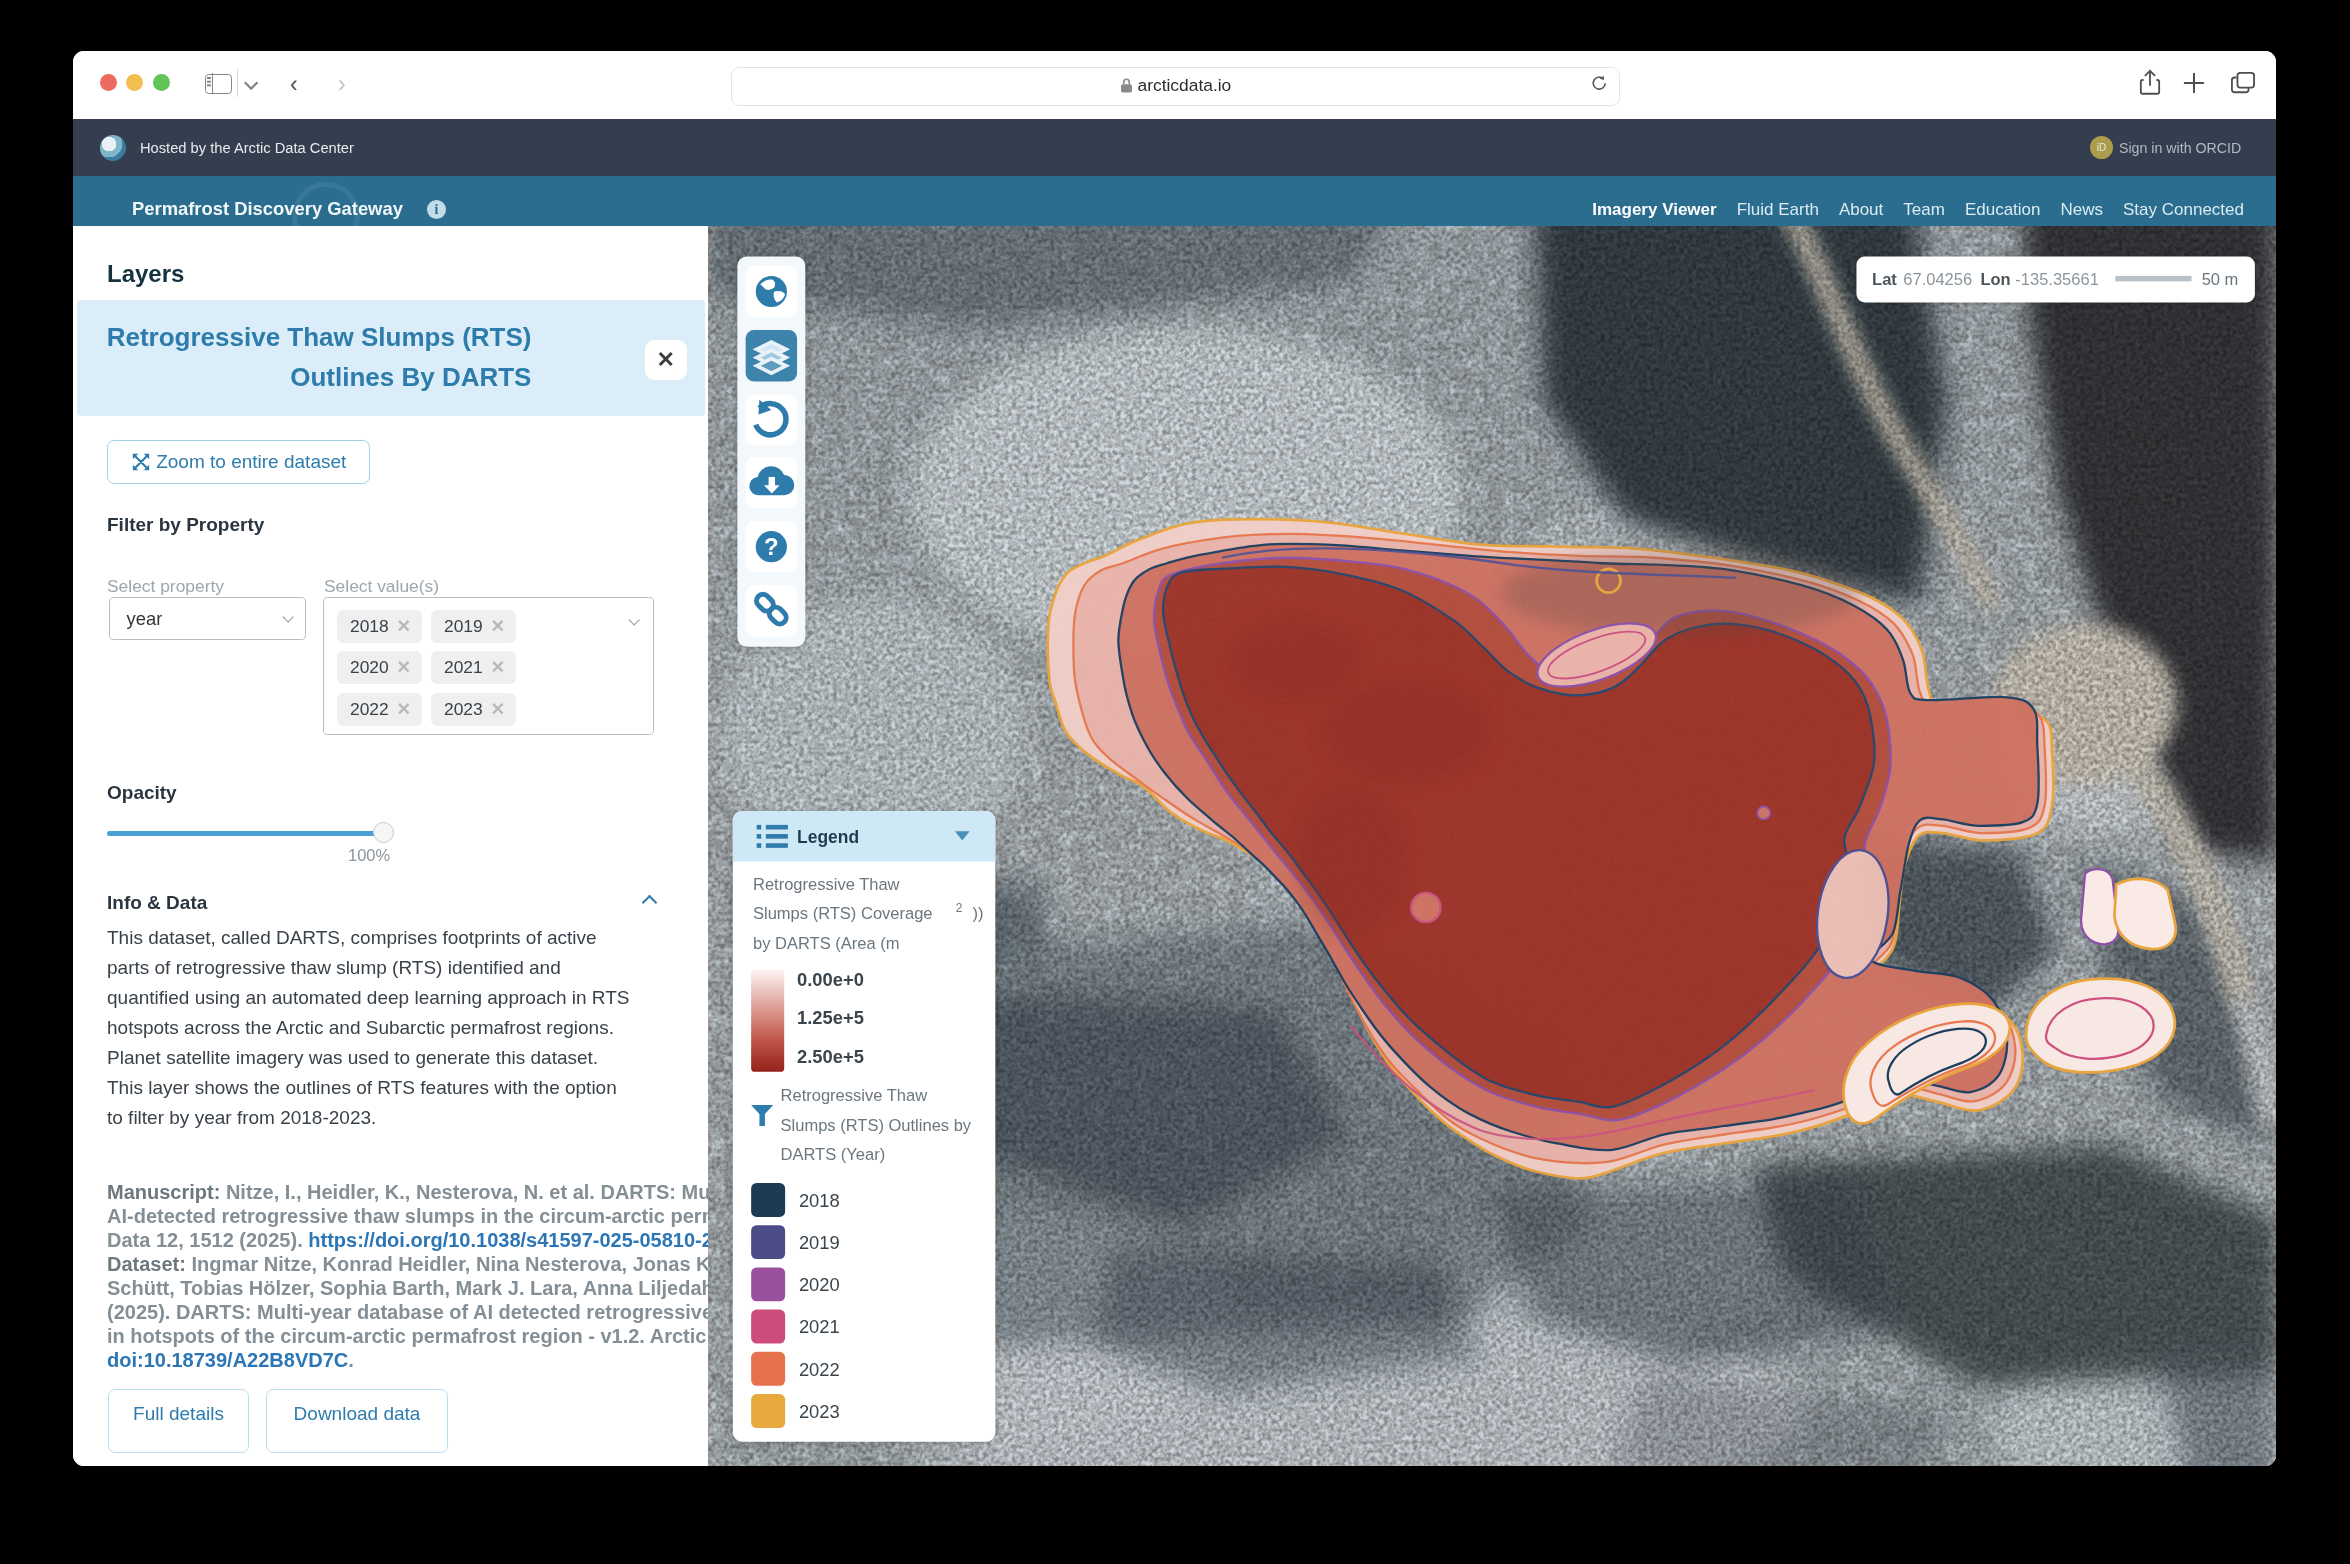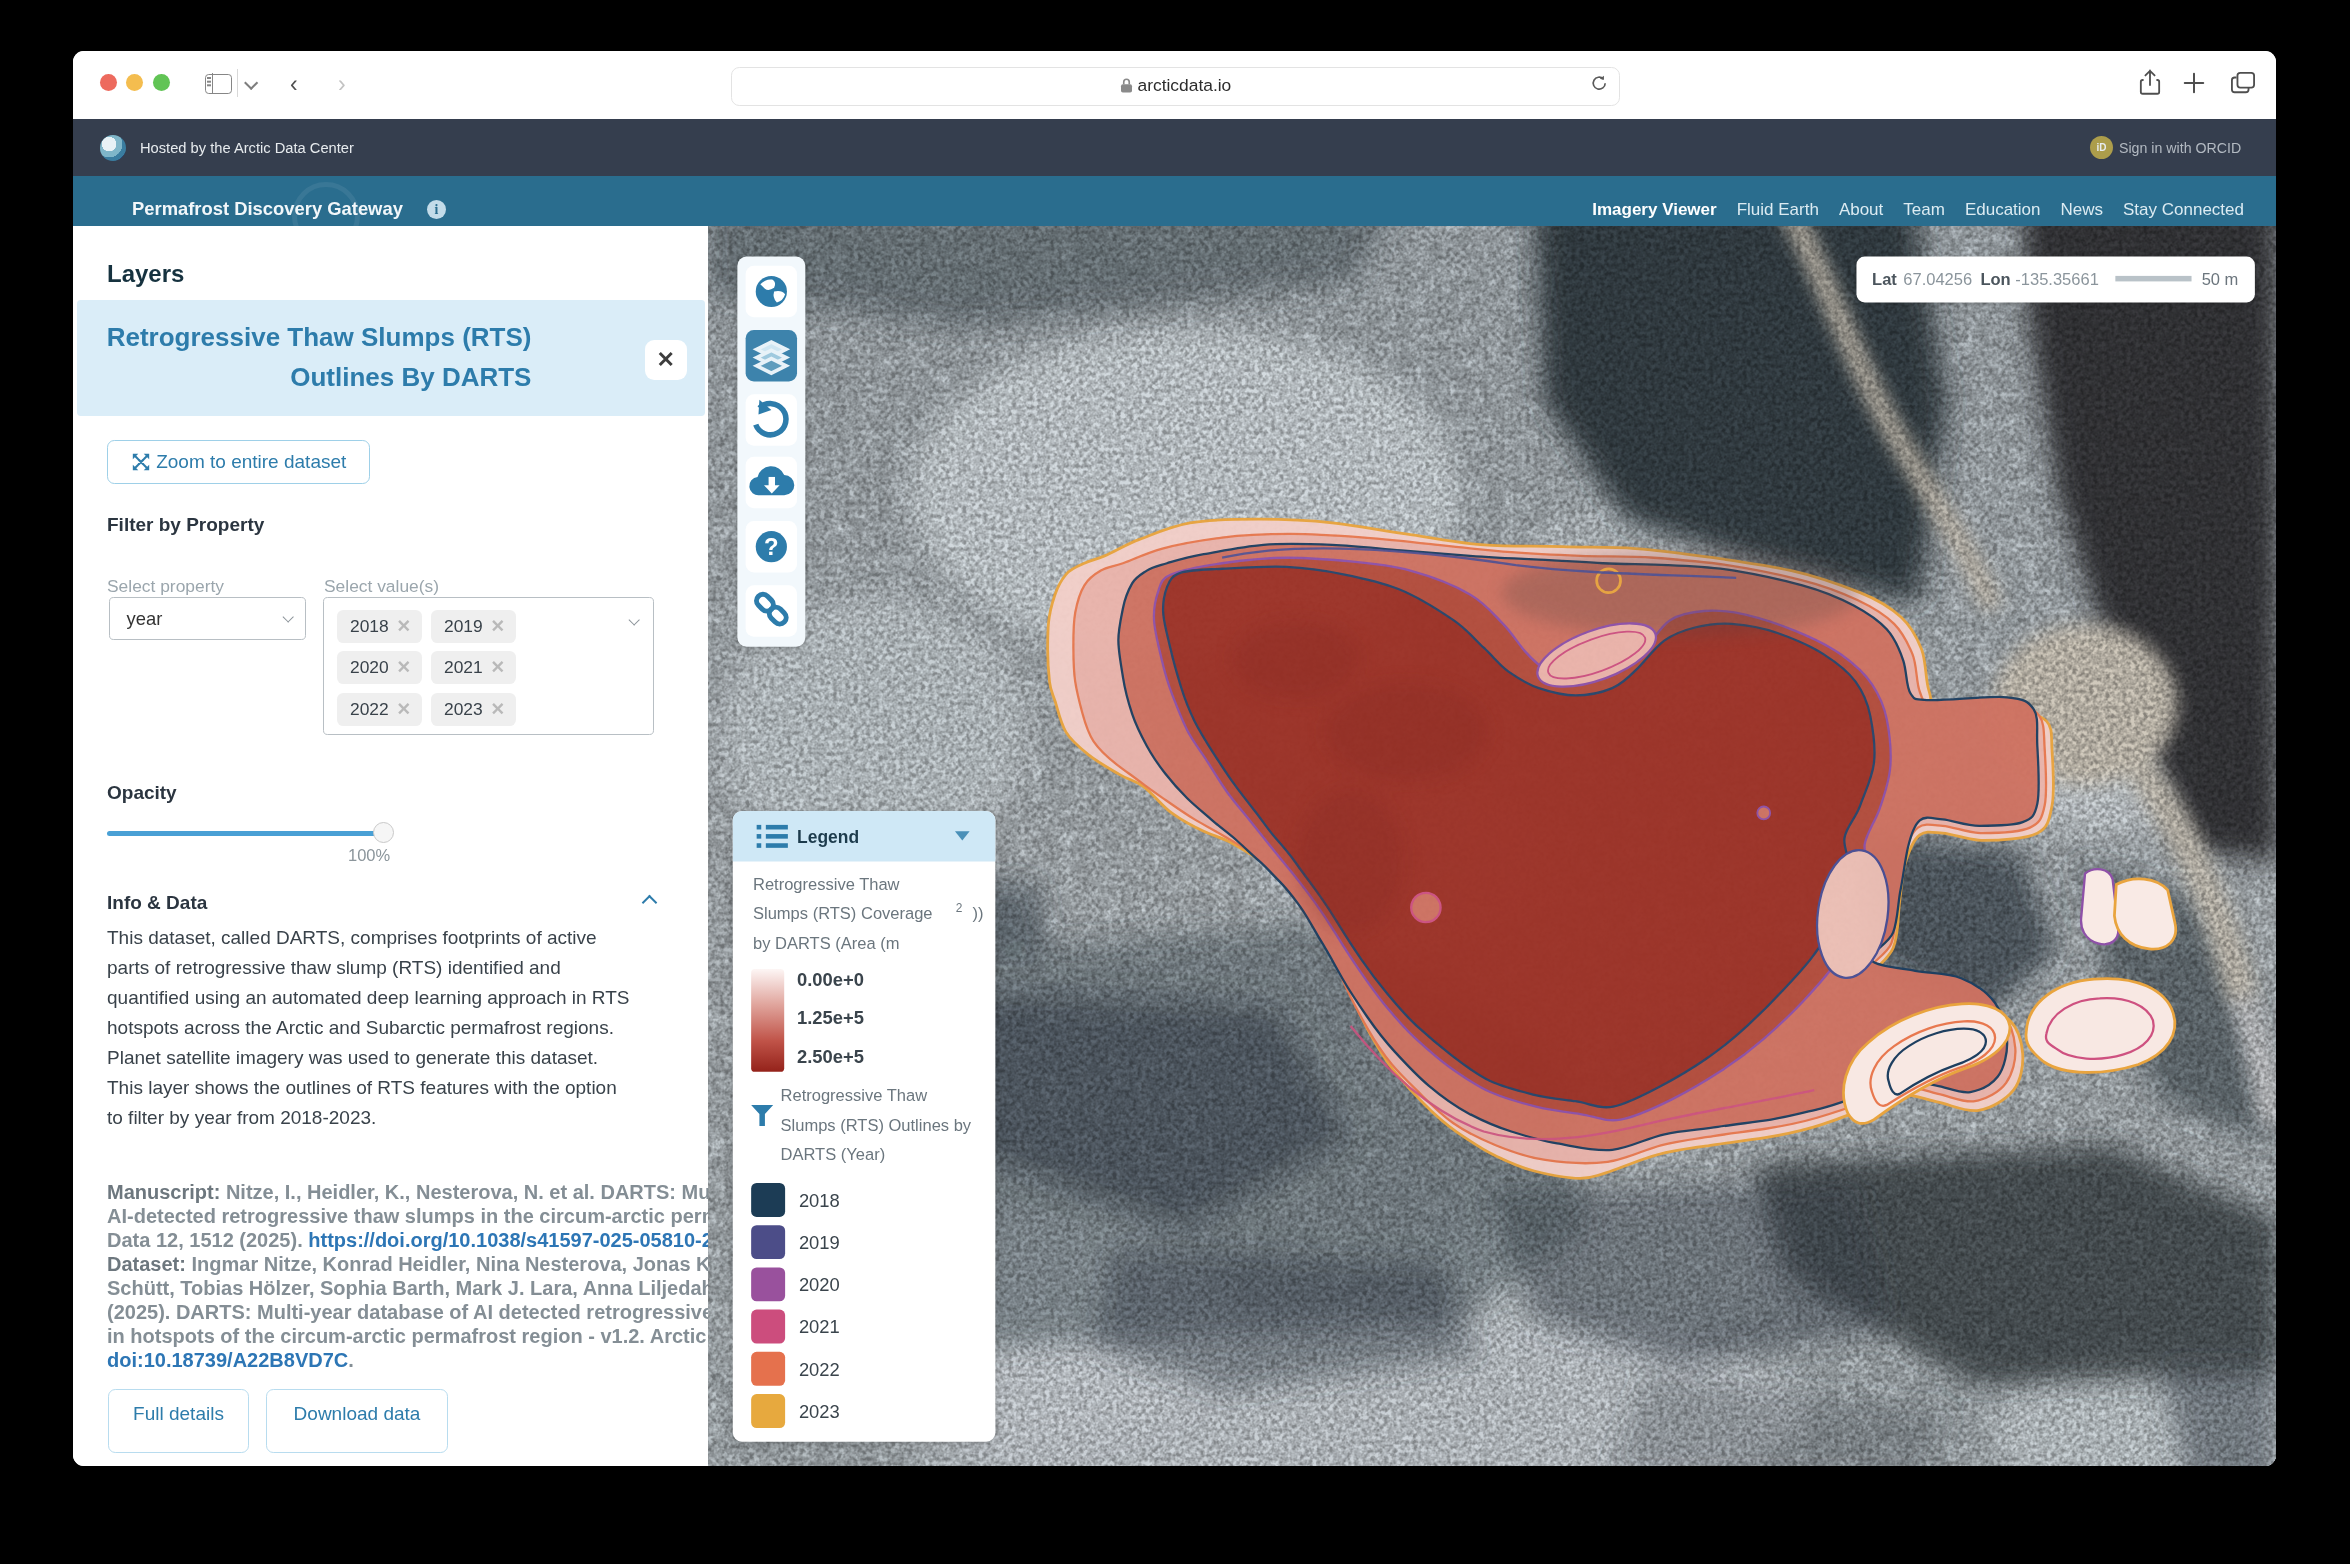--- a/index.html
+++ b/index.html
@@ -28,21 +28,21 @@
     border-radius:8.3px; background:#fff; }
   .urlbar .txt { position:absolute; left:0; right:0; top:7.3px; text-align:center; font-size:17.4px; color:#2c2c2c; }
   .reload { position:absolute; right:11px; top:6.4px; font-size:17.4px; color:#5a5a5a; }
   .rico { position:absolute; }
   
   .hostbar { position:absolute; left:0; top:68px; width:100%; height:57px; background:#353e4e; }
   .hostlogo { position:absolute; left:27px; top:15.6px; width:26px; height:26px; border-radius:50%;
     background:radial-gradient(circle at 35% 35%, #e8f2f6 0 30%, #7fb6c9 31% 55%, #3a7da0 56% 75%, #274b77 76%); }
   .hostbar .t { position:absolute; left:67px; top:21px; font-size:14.7px; color:#e7ebee; }
   .orcid { position:absolute; left:2017px; top:16.5px; width:23px; height:23px; border-radius:50%; background:#ac9d4b;
-    color:#e8ecf0; font-size:10px; text-align:center; line-height:23px; font-weight:bold; }
+    color:#e8ecf0; font-size:10px; text-align:center; line-height:23px; font-weight:normal; }
   .hostbar .si { position:absolute; left:2046px; top:21px; font-size:14.2px; color:#b3bac2; }
   
   .navbar { position:absolute; left:0; top:125px; width:100%; height:51px; background:#2a6d8e; }
   .navbar .brand { position:absolute; left:59px; top:22px; font-size:18.4px; font-weight:bold; color:#f2f7fa; }
   .navbar .info { position:absolute; left:354px; top:24px; width:19px; height:19px; border-radius:50%;
     background:#c3dce9; color:#2a6d8e; font-size:13.8px; font-weight:bold; text-align:center; line-height:19px; font-family:"Liberation Serif",serif; }
   .menu { position:absolute; right:32px; top:24px; font-size:17px; color:#dcebf2; }
   .menu span { margin-left:20px; }
   .menu .act { font-weight:bold; color:#fff; }
   

